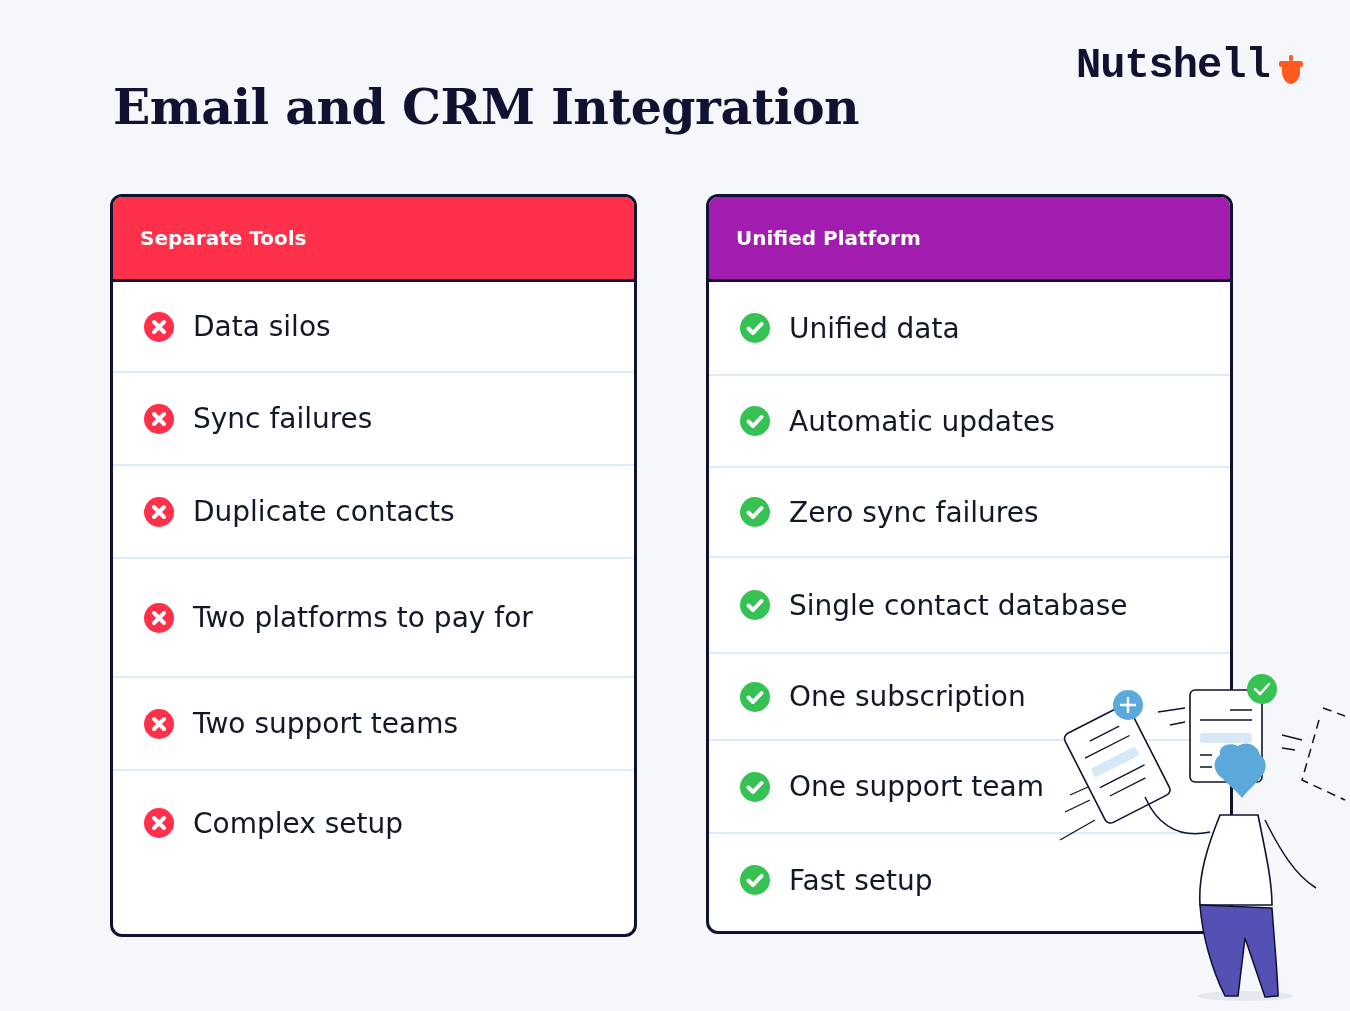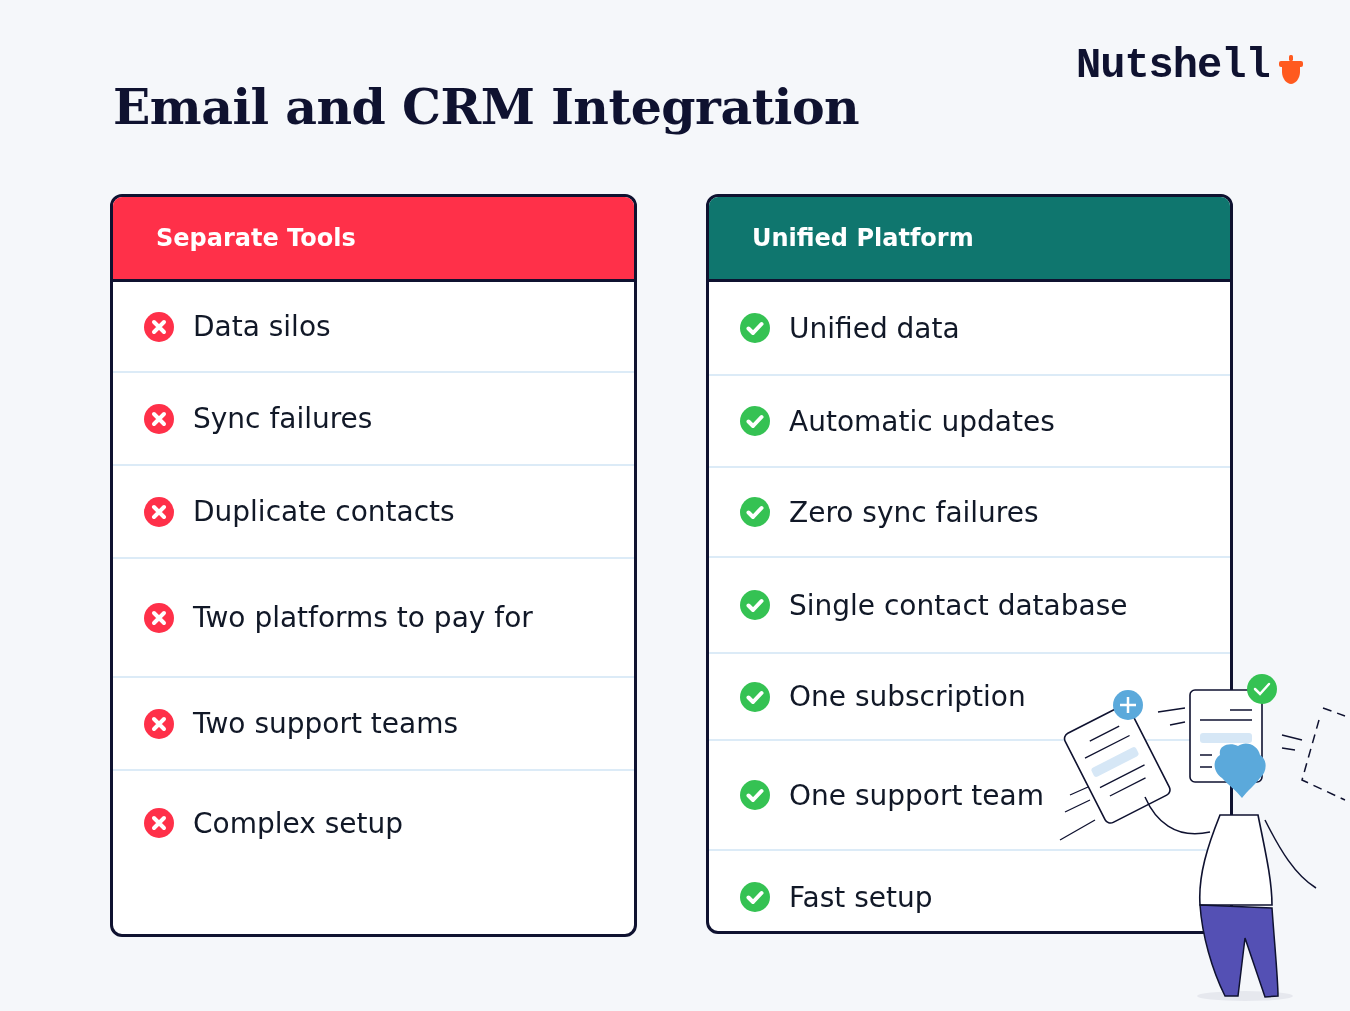--- a/index.html
+++ b/index.html
@@ -5,23 +5,23 @@
   * { box-sizing: border-box; margin: 0; padding: 0; }
   html, body { width: 1350px; height: 1011px; overflow: hidden; }
   body { background: #f5f7fa; font-family: "DejaVu Sans", sans-serif; position: relative; color: #0f1230; }
   .title { position: absolute; left: 113px; top: 78px; font-family: "DejaVu Serif", serif; font-weight: bold; font-size: 49px; letter-spacing: -0.5px; color: #0f1230; }
   .logo { position: absolute; left: 1076px; top: 42px; display: flex; align-items: center; }
   .logo-text { font-family: Liberation Mono, monospace; font-weight: bold; font-size: 42px; letter-spacing: -1px; color: #0f1230; }
   .logo-acorn { margin-left: 8px; margin-top: 8px; }
   .card { position: absolute; background: #fff; border: 3px solid #0f1230; border-radius: 12px; overflow: hidden; }
   .card.left { left: 110px; top: 194px; width: 527px; height: 743px; }
   .card.right { left: 706px; top: 194px; width: 527px; height: 740px; }
-  .card-header { height: 85px; border-bottom: 3px solid #0f1230; display: flex; align-items: center; padding-left: 43px; color: #fff; font-weight: bold; font-size: 24px; }
+  .card-header { height: 85px; border-bottom: 3px solid #0f1230; display: flex; align-items: center; padding-left: 27px; color: #fff; font-weight: bold; font-size: 20px; }
   .card.left .card-header { background: #ff3049; }
-  .card.right .card-header { background: #0f766e; }
+  .card.right .card-header { background: #a21caf; }
   .row { display: flex; align-items: center; padding-left: 30px; border-bottom: 2px solid #dcebf7; font-size: 28px; color: #111827; }
   .row:last-child { border-bottom: none; }
   .row .icon { width: 32px; height: 32px; margin-right: 18px; flex-shrink: 0; }
   .illus { position: absolute; left: 1040px; top: 660px; width: 310px; height: 351px; pointer-events: none; }
 </style>
 </head>
 <body>
 
 <h1 class="title">Email and CRM Integration</h1>
 
@@ -110,21 +110,21 @@
       </svg>
     <span>Single contact database</span>
   </div>
   <div class="row" style="height:87px">
     <svg class="icon" viewBox="0 0 32 32">
         <circle cx="16" cy="16" r="15" fill="#35c253"></circle>
         <path d="M9.5 16.5 L14 21 L22.5 12" stroke="#fff" stroke-width="4" fill="none" stroke-linecap="round" stroke-linejoin="round"></path>
       </svg>
     <span>One subscription</span>
   </div>
-  <div class="row" style="height:110px">
+  <div class="row" style="height:93px">
     <svg class="icon" viewBox="0 0 32 32">
         <circle cx="16" cy="16" r="15" fill="#35c253"></circle>
         <path d="M9.5 16.5 L14 21 L22.5 12" stroke="#fff" stroke-width="4" fill="none" stroke-linecap="round" stroke-linejoin="round"></path>
       </svg>
     <span>One support team</span>
   </div>
   <div class="row" style="height:92px">
     <svg class="icon" viewBox="0 0 32 32">
         <circle cx="16" cy="16" r="15" fill="#35c253"></circle>
         <path d="M9.5 16.5 L14 21 L22.5 12" stroke="#fff" stroke-width="4" fill="none" stroke-linecap="round" stroke-linejoin="round"></path>

